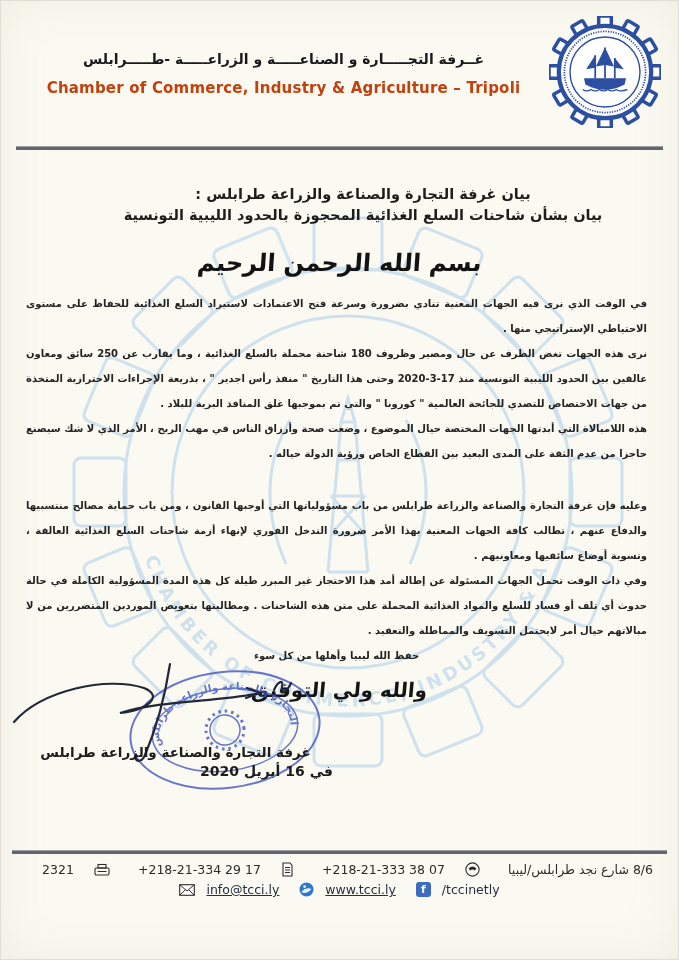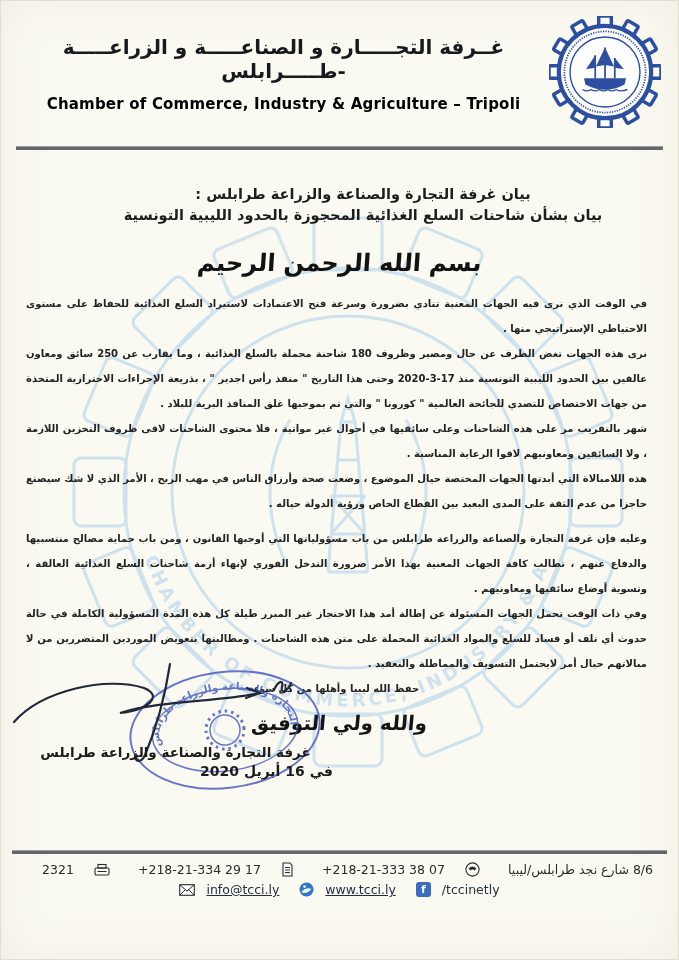--- a/index.html
+++ b/index.html
@@ -8,35 +8,35 @@
     background:#fbfaf2;color:#262626;
     font-family:"DejaVu Sans",sans-serif;
     box-shadow:inset 0 0 0 1px #e0ddd2, inset 0 0 50px rgba(170,160,130,.14);
   }
   .watermark{position:absolute;left:0;top:0;z-index:0;pointer-events:none;}
   .content{position:absolute;inset:0;z-index:1;}
 
   
   .hdr{display:flex;align-items:center;padding:16px 18px 4px 24px;}
   .hdr-text{flex:1;text-align:center;}
-  .ar-title{font-size:20px;font-weight:bold;color:#17191c;direction:rtl;text-align:center;}
-  .en-title{font-size:15px;font-weight:bold;margin-top:12px;color:#000000;letter-spacing:.2px;}
+  .ar-title{font-size:14px;font-weight:bold;color:#17191c;direction:rtl;text-align:center;}
+  .en-title{font-size:15px;font-weight:bold;margin-top:12px;color:#c2410c;letter-spacing:.2px;}
   .logo{width:112px;flex:0 0 auto;margin-left:6px;}
   .rule{height:3px;background:#63666b;border-top:1px solid #9a9da1;margin:10px 16px 0;}
 
   
   .subject{margin-top:36px;text-align:center;font-weight:bold;font-size:14.5px;color:#1d1d1d;direction:rtl;padding-left:47px;}
   .subject .l2{margin-top:5px;}
   .basmala{margin-top:26px;text-align:center;font-size:24px;font-weight:bold;color:#121212;transform:skewX(-4deg);}
 
   
   .doc-body{margin:14px 32px 0 26px;direction:rtl;text-align:justify;text-align-last:right;
             font-weight:bold;font-size:10px;line-height:25px;color:#222;}
   .para{margin:0;}
-  .gap-top{margin-top:10px;}
+  .gap-top{margin-top:27px;}
   .prayer{text-align:center;text-align-last:center;margin-top:0;}
   .tawfiq{margin-top:10px;text-align:center;font-size:20px;font-weight:bold;color:#141414;transform:skewX(-5deg);}
 
   
   .sig-svg{position:absolute;left:12px;top:660px;z-index:4;}
   .stamp{position:absolute;left:110px;top:652px;z-index:3;}
   .sig-block{position:absolute;left:18px;top:744px;width:315px;text-align:center;direction:rtl;
              font-weight:bold;color:#1c1c1c;z-index:5;}
   .sig-block .org{font-size:13.5px;}
   .sig-block .date{margin-top:3px;font-size:14px;text-align:right;}
@@ -135,21 +135,20 @@
     <div class="subject">
       <div class="l1">بيان غرفة التجارة والصناعة والزراعة طرابلس :</div>
       <div class="l2">بيان بشأن شاحنات السلع الغذائية المحجوزة بالحدود الليبية التونسية</div>
     </div>
 
     <div class="basmala">بسم الله الرحمن الرحيم</div>
 
     <div class="doc-body">
       <p class="para">في الوقت الذي نرى فيه الجهات المعنية تنادي بضرورة وسرعة فتح الاعتمادات لاستيراد السلع الغذائية للحفاظ على مستوى الاحتياطي الإستراتيجي منها .</p>
       <p class="para">نرى هذه الجهات تغض الطرف عن حال ومصير وظروف 180 شاحنة محملة بالسلع الغذائية ، وما يقارب عن 250 سائق ومعاون عالقين بين الحدود الليبية التونسية منذ 17-3-2020 وحتى هذا التاريخ " منفذ رأس اجدير " ، بذريعة الإجراءات الاحترازية المتخذة من جهات الاختصاص للتصدي للجائحة العالمية " كورونا " والتي تم بموجبها غلق المنافذ البرية للبلاد .</p>
-      <p class="para">شهر بالتقريب مر على هذه الشاحنات وعلى سائقيها في أحوال غير مواتية ، فلا محتوى الشاحنات لاقى ظروف التخزين اللازمة ، ولا السائقين ومعاونيهم لاقوا الرعاية المناسبة .</p>
       <p class="para">هذه اللامبالاة التي أبدتها الجهات المختصة حيال الموضوع ، وضعت صحة وأرزاق الناس في مهب الريح ، الأمر الذي لا شك سيصنع حاجزا من عدم الثقة على المدى البعيد بين القطاع الخاص ورؤية الدولة حياله .</p>
       <p class="para gap-top">وعليه فإن غرفة التجارة والصناعة والزراعة طرابلس من باب مسؤولياتها التي أوجبها القانون ، ومن باب حماية مصالح منتسبيها والدفاع عنهم ، تطالب كافة الجهات المعنية بهذا الأمر ضرورة التدخل الفوري لإنهاء أزمة شاحنات السلع الغذائية العالقة ، وتسوية أوضاع سائقيها ومعاونيهم .</p>
       <p class="para">وفي ذات الوقت تحمل الجهات المسئولة عن إطالة أمد هذا الاحتجاز غير المبرر طيلة كل هذه المدة المسؤولية الكاملة في حالة حدوث أي تلف أو فساد للسلع والمواد الغذائية المحملة على متن هذه الشاحنات . ومطالبتها بتعويض الموردين المتضررين من لا مبالاتهم حيال أمر لايحتمل التسويف والمماطلة والتعقيد .</p>
       <p class="para prayer">حفظ الله ليبيا وأهلها من كل سوء</p>
     </div>
 
     <div class="tawfiq">والله ولي التوفيق</div>
 
     <svg class="sig-svg" width="300" height="110" viewBox="0 0 300 110">
       <g stroke="#232838" fill="none" stroke-width="2.2" stroke-linecap="round">

